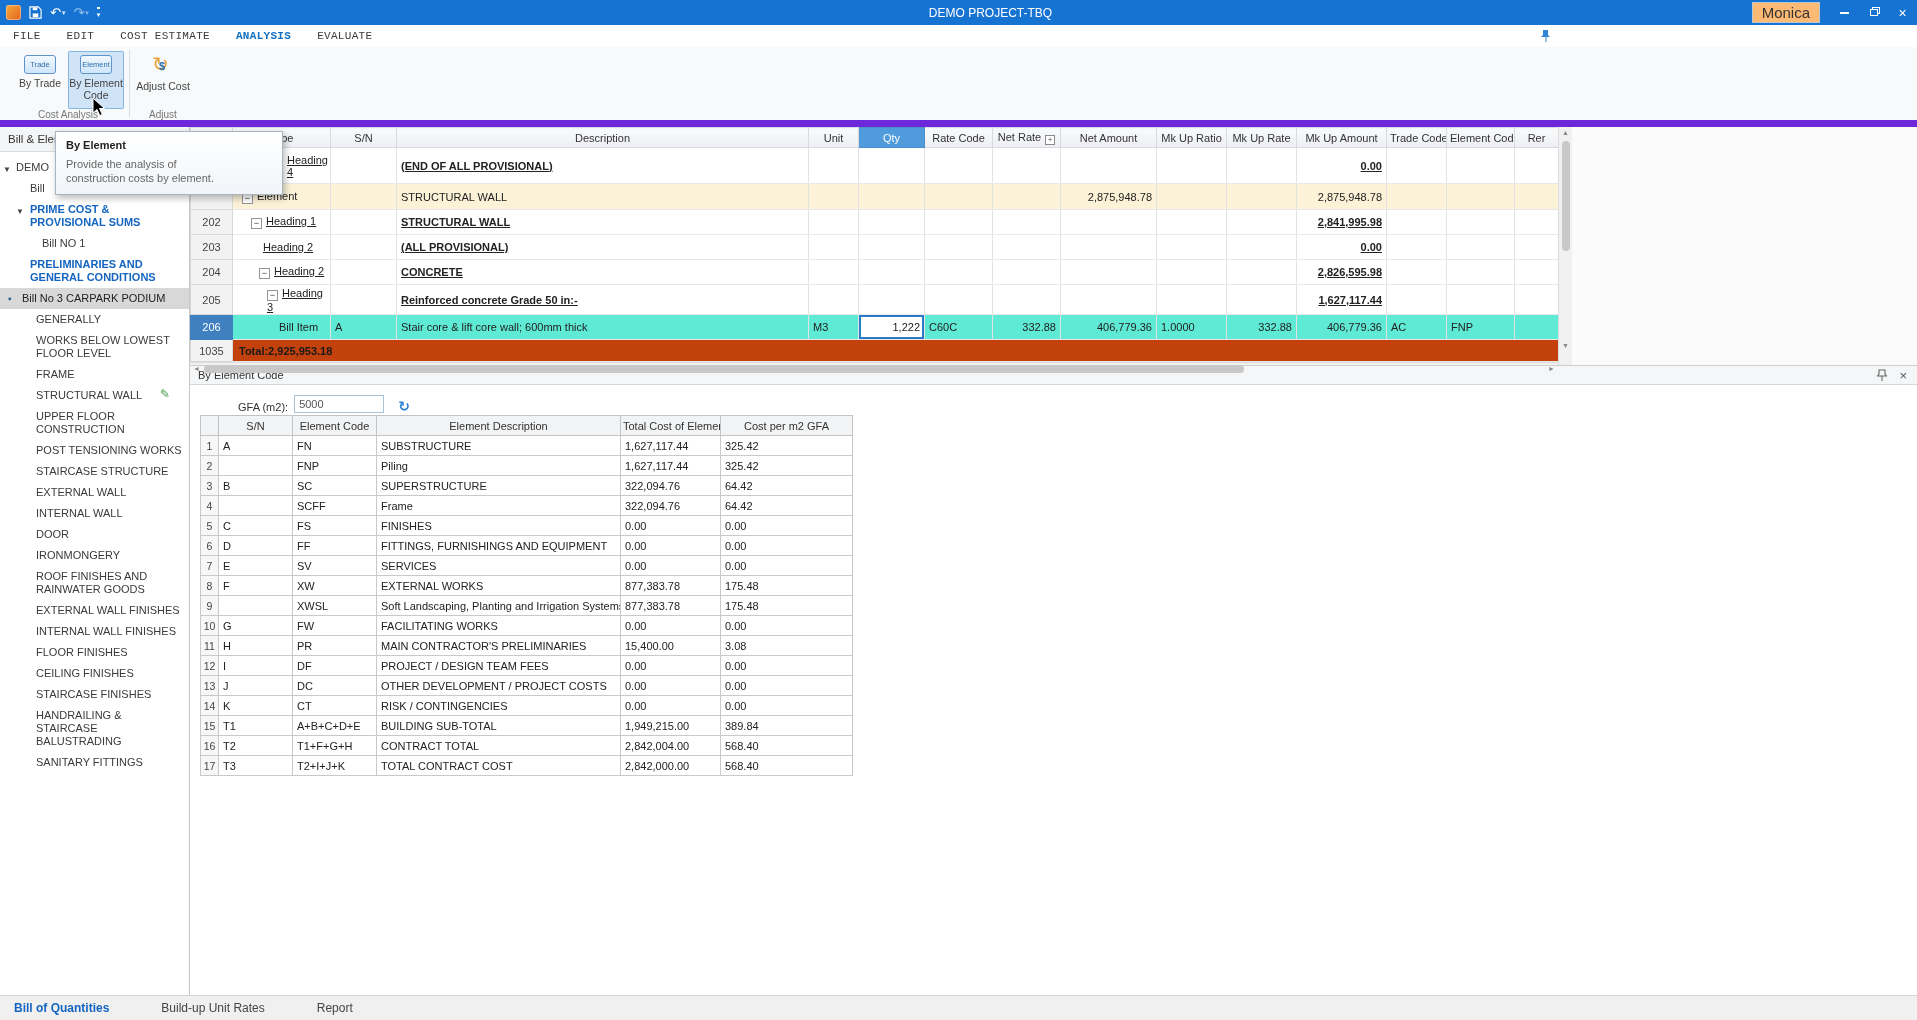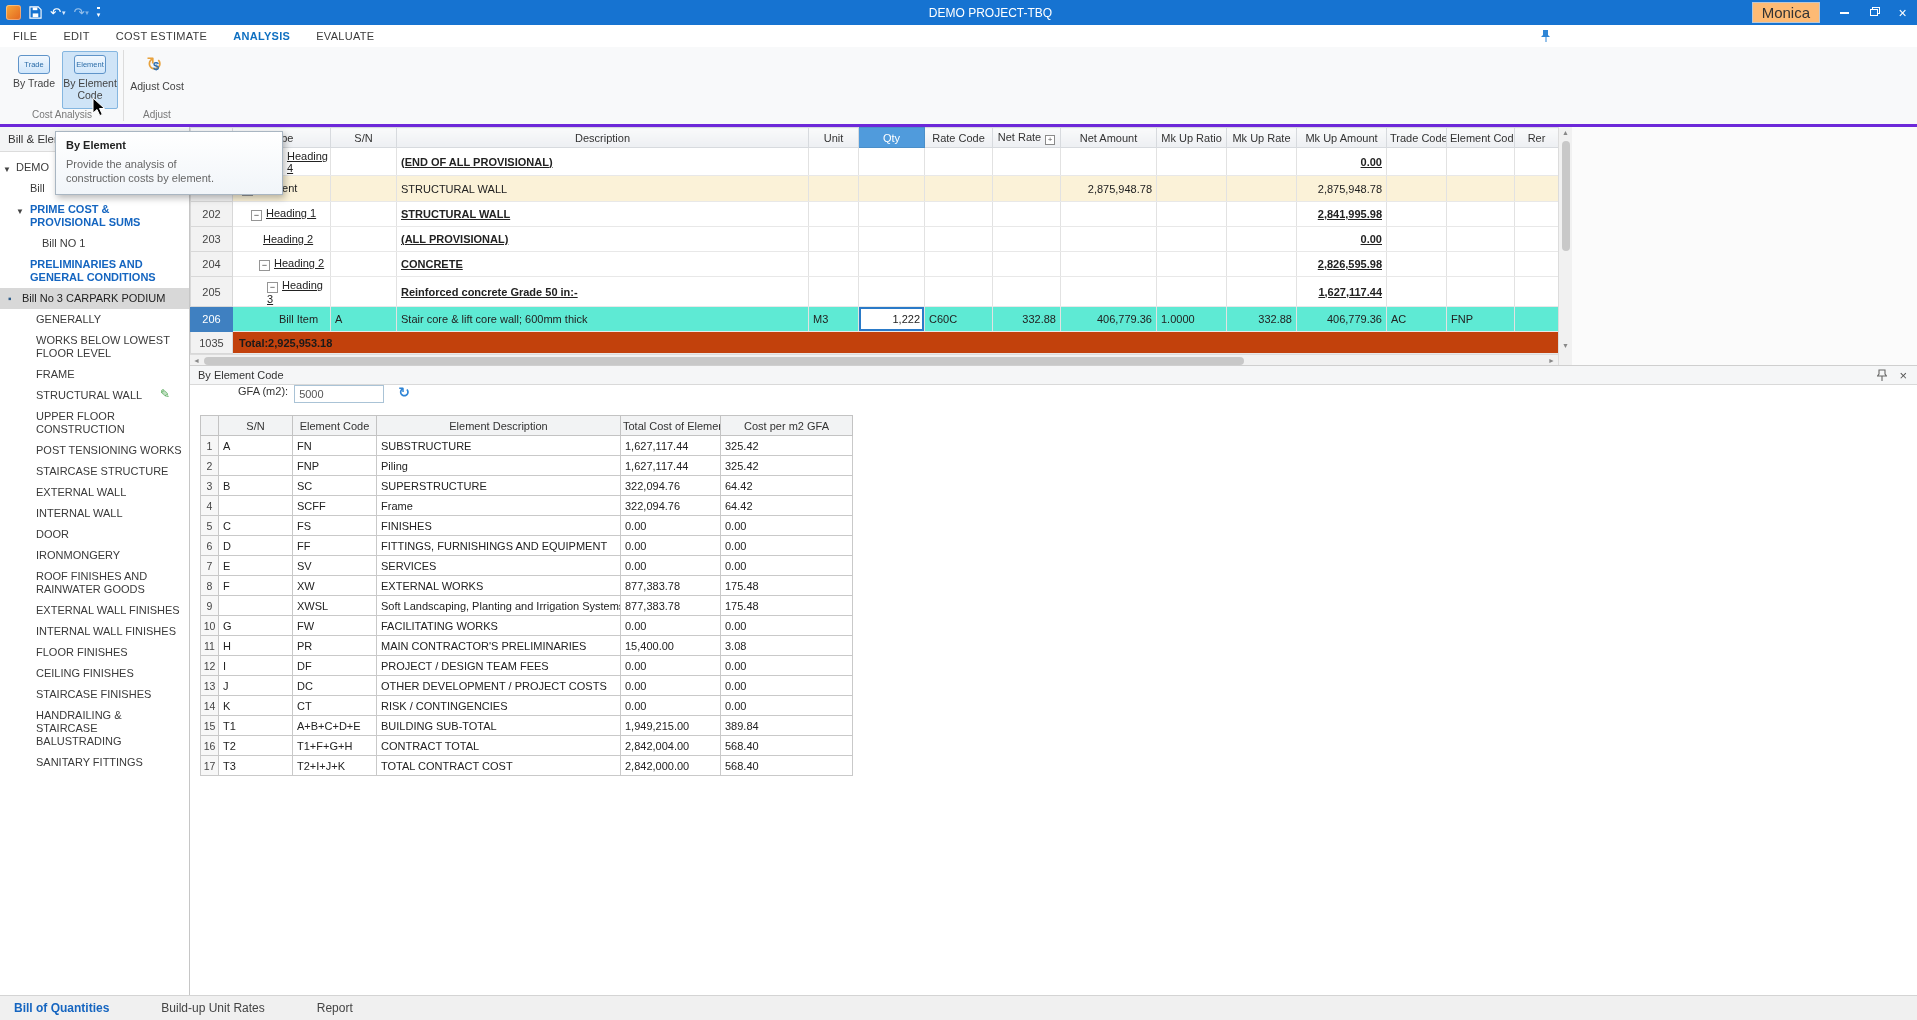--- a/index.html
+++ b/index.html
@@ -16,27 +16,27 @@
   .qat-cust { display:inline-block; font-size:7px; line-height:7px; border-top:2px solid #fff; padding-top:2px; color:#fff; }
   .tb-title { position:absolute; left:50%; transform:translateX(-50%); font-size:12px; color:#fff;margin-left:32px; }
   .tb-right { margin-left:auto; display:flex; align-items:center; height:100%; }
   .user-badge { background:#fdba74; color:#333; border:1px solid #b9c6d4; font-size:15px; padding:1px 9px; margin-right:10px; }
   .win-btn { width:29px; height:100%; display:flex; align-items:center; justify-content:center; }
   .ic-min { display:block; width:9px; height:2px; background:#fff; }
   .ic-restore { display:block; width:8px; height:7px; border:1px solid #fff; box-shadow:2px -2px 0 -1px #1673d1, 2px -2px 0 0 #fff; }
   .ic-close { font-size:14px; line-height:14px; color:#fff; }
 
   
-  .menubar { height:22px; background:#fff; display:flex; align-items:stretch; position:relative; flex:0 0 auto; }
+  .menubar { height:22px; background:#fff; display:flex; align-items:stretch; position:relative; flex:0 0 auto;font-family:Liberation Mono, monospace; }
   .mtab { font-size:11px; color:#3b3b3b; padding:0 13px; display:flex; align-items:center; letter-spacing:.3px; }
   .mtab.active { color:#0e6fc1; font-weight:bold; background:#fff; }
   .menu-pin { position:absolute; left:1540px; top:4px; }
 
   
-  .ribbon { height:80px; background:#f8f9fa; border-bottom:3px solid #6d28d9; display:flex; align-items:stretch; padding-left:6px; flex:0 0 auto; }
+  .ribbon { height:80px; background:#f8f9fa; border-bottom:7px solid #6d28d9; display:flex; align-items:stretch; padding-left:12px; flex:0 0 auto; }
   .rgroup { display:flex; flex-direction:column; }
   .rgroup-btns { display:flex; align-items:flex-start; padding-top:4px; height:62px; }
   .rgroup-label { text-align:center; font-size:10px; color:#777; padding-bottom:3px; }
   .rbtn { width:56px; min-height:58px; display:flex; flex-direction:column; align-items:center; padding-top:3px; border:1px solid transparent; border-radius:2px; }
   .rbtn.active { background:#cfe4f7; border-color:#84b6e0; }
   .rbtn-label { font-size:10.5px; line-height:12px; text-align:center; color:#444; margin-top:3px; width:54px; }
   .badge-ic { width:32px; height:19px; border:1px solid #5f94c9; border-radius:3px; background:linear-gradient(#f2f8fe,#cfe6fb); color:#2c6da8; font-size:7.5px; display:flex; align-items:center; justify-content:center; }
   .adjust-ic { position:relative; width:24px; height:22px; }
   .adjust-ic .arr { position:absolute; left:1px; top:-2px; font-size:20px; line-height:22px; color:#e8a23c; }
   .adjust-ic .dollar { position:absolute; left:8px; top:5px; font-size:11px; font-weight:bold; color:#2f6fae; }
@@ -68,21 +68,21 @@
   
   .right-col { flex:1 1 auto; display:flex; flex-direction:column; min-width:0; }
   .grid-zone { height:238px; flex:0 0 auto; display:flex; }
   .gridcol { width:1368px; flex:0 0 auto; display:flex; flex-direction:column; }
   table.maingrid { border-collapse:collapse; table-layout:fixed; width:1368px; }
   .maingrid th { height:20px; background:linear-gradient(#f9fafb,#edeff2); border:1px solid #d7dade; font-weight:normal; font-size:11px; color:#333; padding:0 3px; white-space:nowrap; overflow:hidden; }
   .maingrid th.qty-active { background:#509bdc; color:#fff; border-color:#4a8fc9; }
   .hopt { display:inline-block; width:10px; height:10px; border:1px solid #8a8a8a; background:#fff; color:#555; font-size:8px; line-height:8px; text-align:center; margin-left:4px; vertical-align:-1px; }
   .maingrid td { border-right:1px solid #e2e2e2; border-bottom:1px solid #e8e8e8; font-size:11px; color:#222; padding:1px 4px; overflow:hidden; vertical-align:middle; }
   .maingrid td.gut { background:#f2f2f2; border:1px solid #d8d8d8; text-align:center; color:#444; font-size:11px; }
-  .h28{height:28px} .h26{height:26px} .h25{height:25px} .h30{height:30px} .h22{height:22px}
+  .h28{height:36px} .h26{height:26px} .h25{height:25px} .h30{height:30px} .h22{height:22px}
   tr.r-elem td { background:#fbf2d8; }
   tr.r-sel td { background:#5eead4; }
   tr.r-sel td.gut { background:#3f80c1; color:#fff; border-color:#3f80c1; }
   td.focus-cell { background:#fff !important; box-shadow:inset 0 0 0 2px #2a7ac8; text-align:right; }
   .u { text-decoration:underline; }
   .bu { font-weight:bold; text-decoration:underline; }
   .num { text-align:right; }
   .cbox { display:inline-block; width:11px; height:11px; border:1px solid #959595; background:#fff; font-size:9px; line-height:9px; text-align:center; color:#333; margin-right:4px; vertical-align:-1px; }
   tr.r-total td.trow { background:#c2410c; font-weight:bold; color:#1a1a1a; padding-left:6px; }
   .hscroll { height:12px; background:#f1f1f1; border-top:1px solid #dcdcdc; position:relative; }
@@ -93,21 +93,21 @@
   .vs-down { position:absolute; bottom:16px; left:3px; font-size:7px; color:#888; }
   .vs-thumb { position:absolute; top:14px; left:3px; width:8px; height:110px; background:#c8c8c8; border-radius:4px; }
   .grid-filler { flex:1 1 auto; background:#fbfbfb; }
 
   
   .panel { flex:1 1 auto; border-top:1px solid #cfcfcf; background:#fff; display:flex; flex-direction:column; min-height:0; }
   .p-header { height:19px; background:#f5f6f7; border-bottom:1px solid #d9d9d9; display:flex; align-items:center; padding:0 10px 0 8px; font-size:11px; color:#333; }
   .p-title { flex:1 1 auto; }
   .p-pin { margin-right:12px; display:flex; }
   .p-close { font-size:13px; color:#555; line-height:13px; }
-  .gfa-row { height:28px; display:flex; align-items:flex-start; padding-left:48px; font-size:11px; color:#333; }
+  .gfa-row { height:28px; display:flex; align-items:flex-end; padding-left:48px; font-size:11px; color:#333; }
   .gfa-input { width:90px; height:18px; border:1px solid #aac3d6; font-size:11px; color:#555; padding:1px 4px; margin-left:6px; background:#fff; font-family:"Liberation Sans","DejaVu Sans",sans-serif; }
   .refresh { margin-left:14px; font-size:14px; color:#2e84d5; font-weight:bold; line-height:14px; }
   table.btable { border-collapse:collapse; table-layout:fixed; width:652px; margin:2px 0 0 10px; }
   .btable th { height:20px; background:#f2f3f4; border:1px solid #c3c3c3; font-weight:normal; font-size:11px; color:#333; text-align:center; padding:0 2px; white-space:nowrap; overflow:hidden; }
   .btable td { height:20px; border:1px solid #c9c9c9; font-size:11px; color:#222; padding:1px 4px; white-space:nowrap; overflow:hidden; }
   .btable td.bgut { background:#f7f7f7; text-align:center; color:#444; font-size:10.5px; padding:1px 1px; }
 
   
   .statusbar { height:25px; flex:0 0 auto; background:#f0f0f0; border-top:1px solid #d4d4d4; display:flex; align-items:center; padding-left:14px; gap:52px; font-size:12px; }
   .stab { color:#444; }

